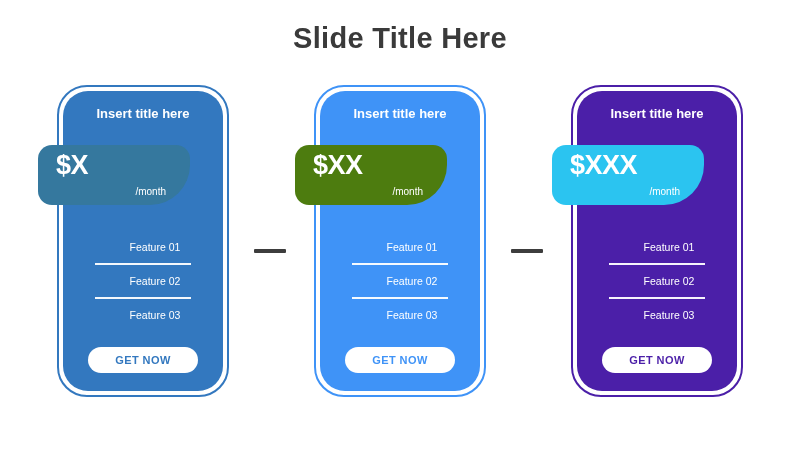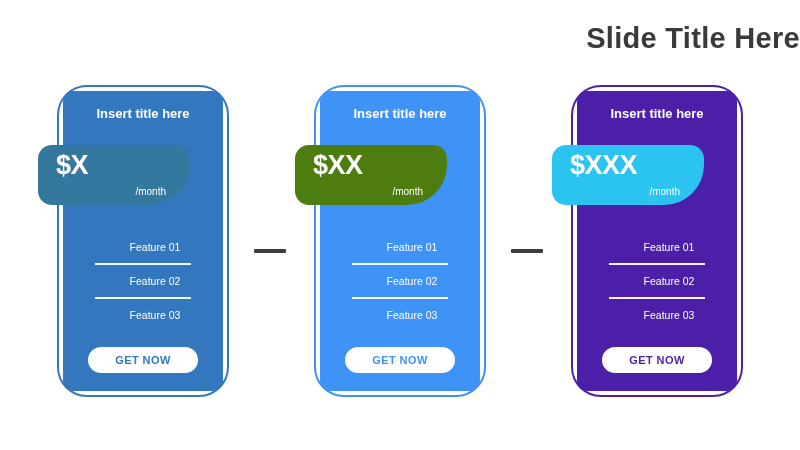--- a/index.html
+++ b/index.html
@@ -22,21 +22,21 @@
     height: 450px;
     background: #ffffff;
   }
 
   
   #slide-title {
     position: absolute;
     left: 0;
     top: 22px;
     width: 800px;
-    text-align: right;
+    text-align: center;
     font-size: 29px;
     font-weight: bold;
     color: #3a3a3a;
     letter-spacing: 0.3px;
   }
 
   
   .card-wrap {
     position: absolute;
     top: 85px;
@@ -61,21 +61,21 @@
   }
 
   
   .card-body {
     position: absolute;
     left: 6px;
     top: 6px;
     width: 160px;
     height: 300px;
     box-sizing: border-box;
-    border-radius: 10px;
+    border-radius: 25px;
     overflow: visible;
   }
 
   .card-title {
     position: absolute;
     left: 0;
     top: 14px;
     width: 160px;
     text-align: center;
     color: #ffffff;

